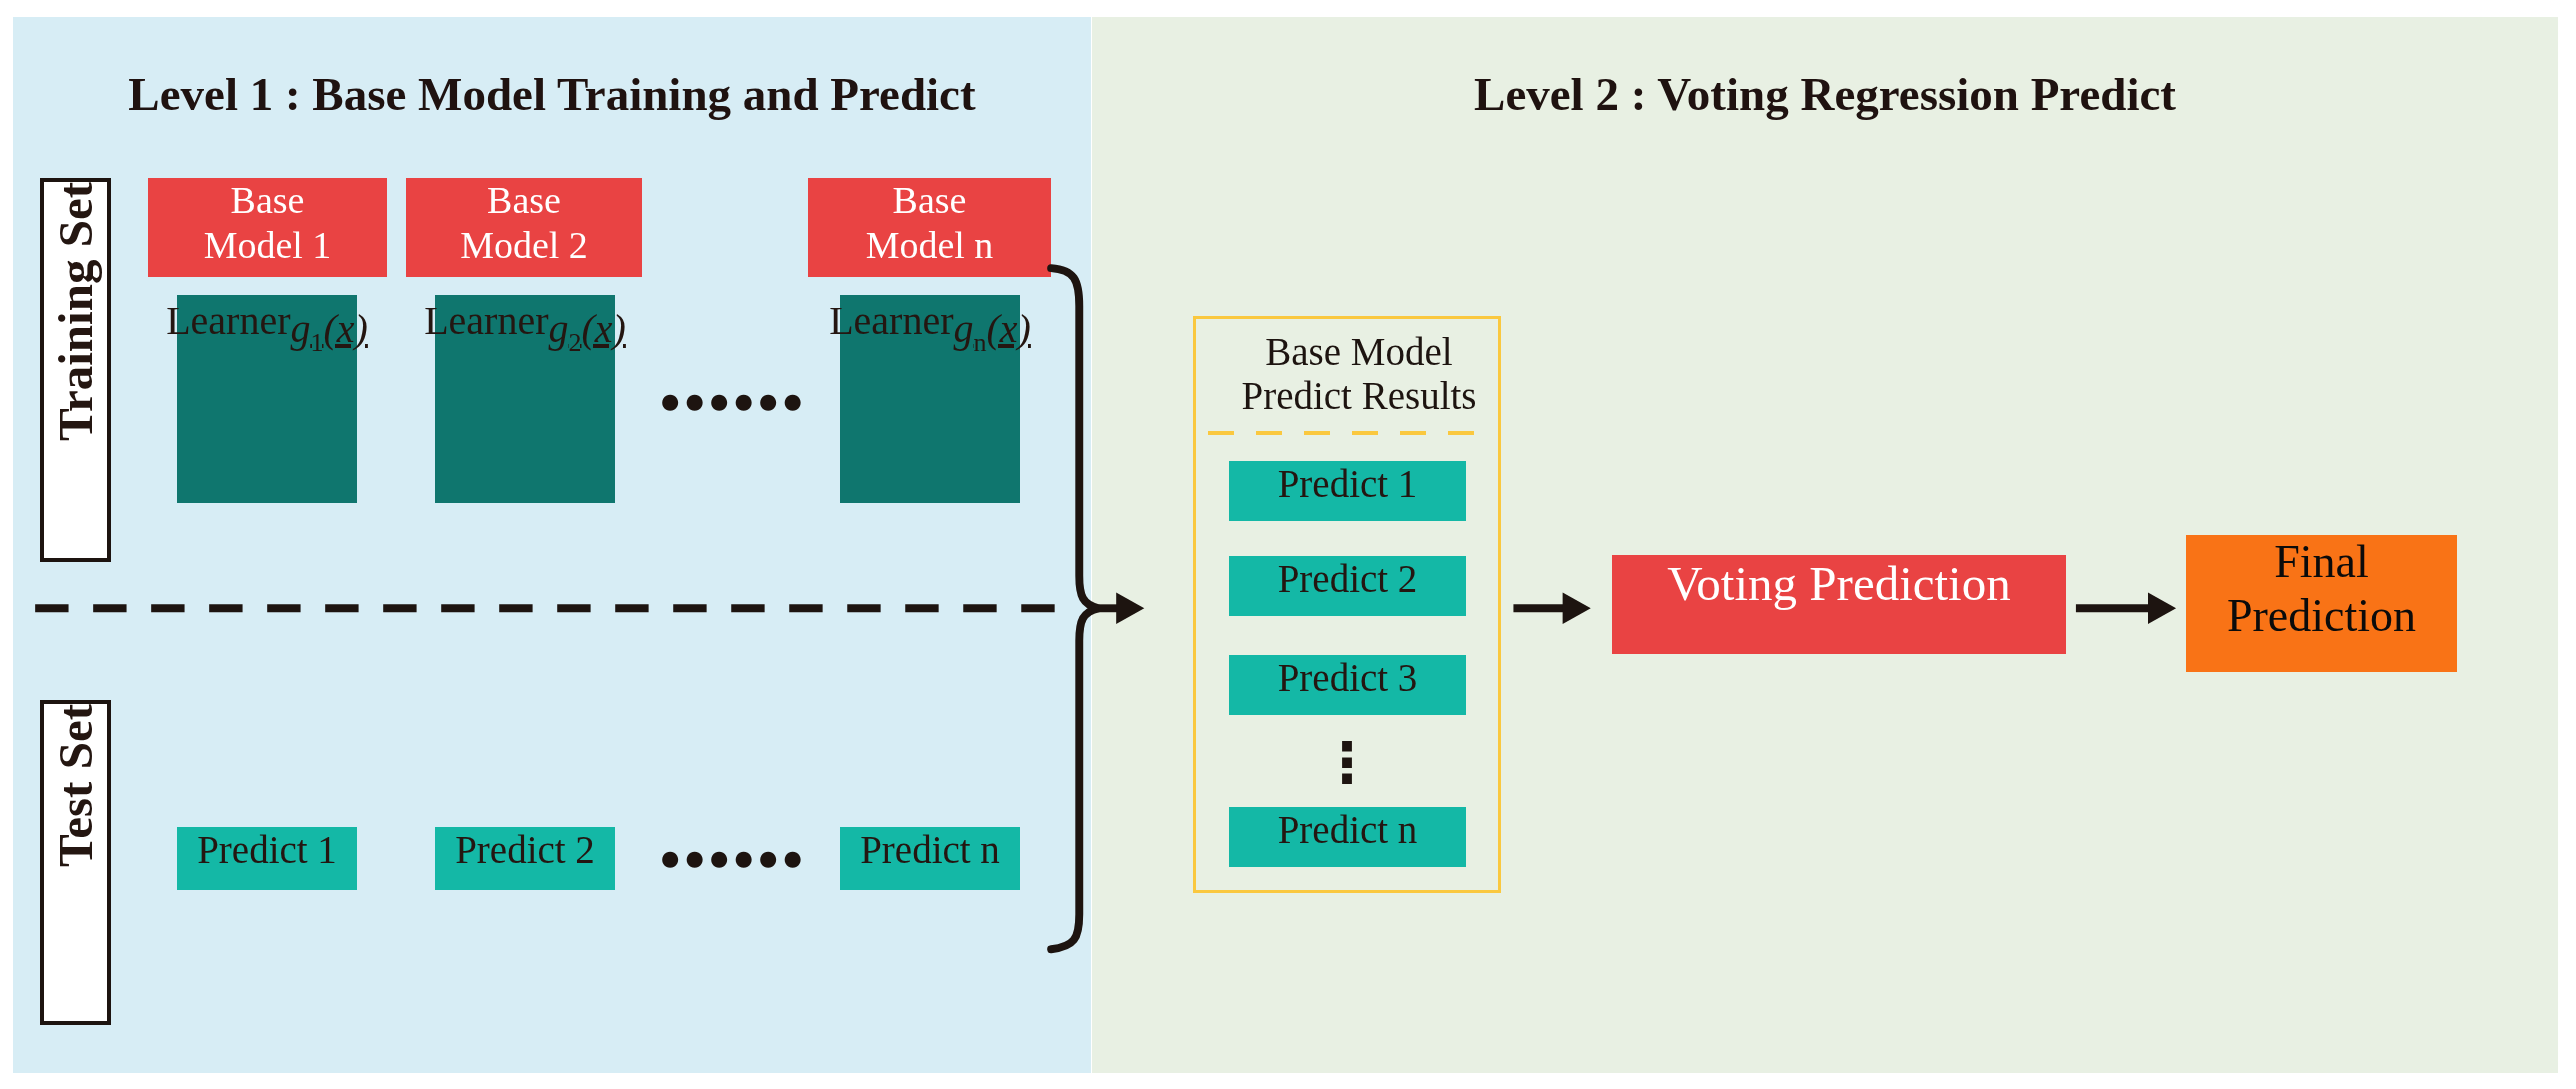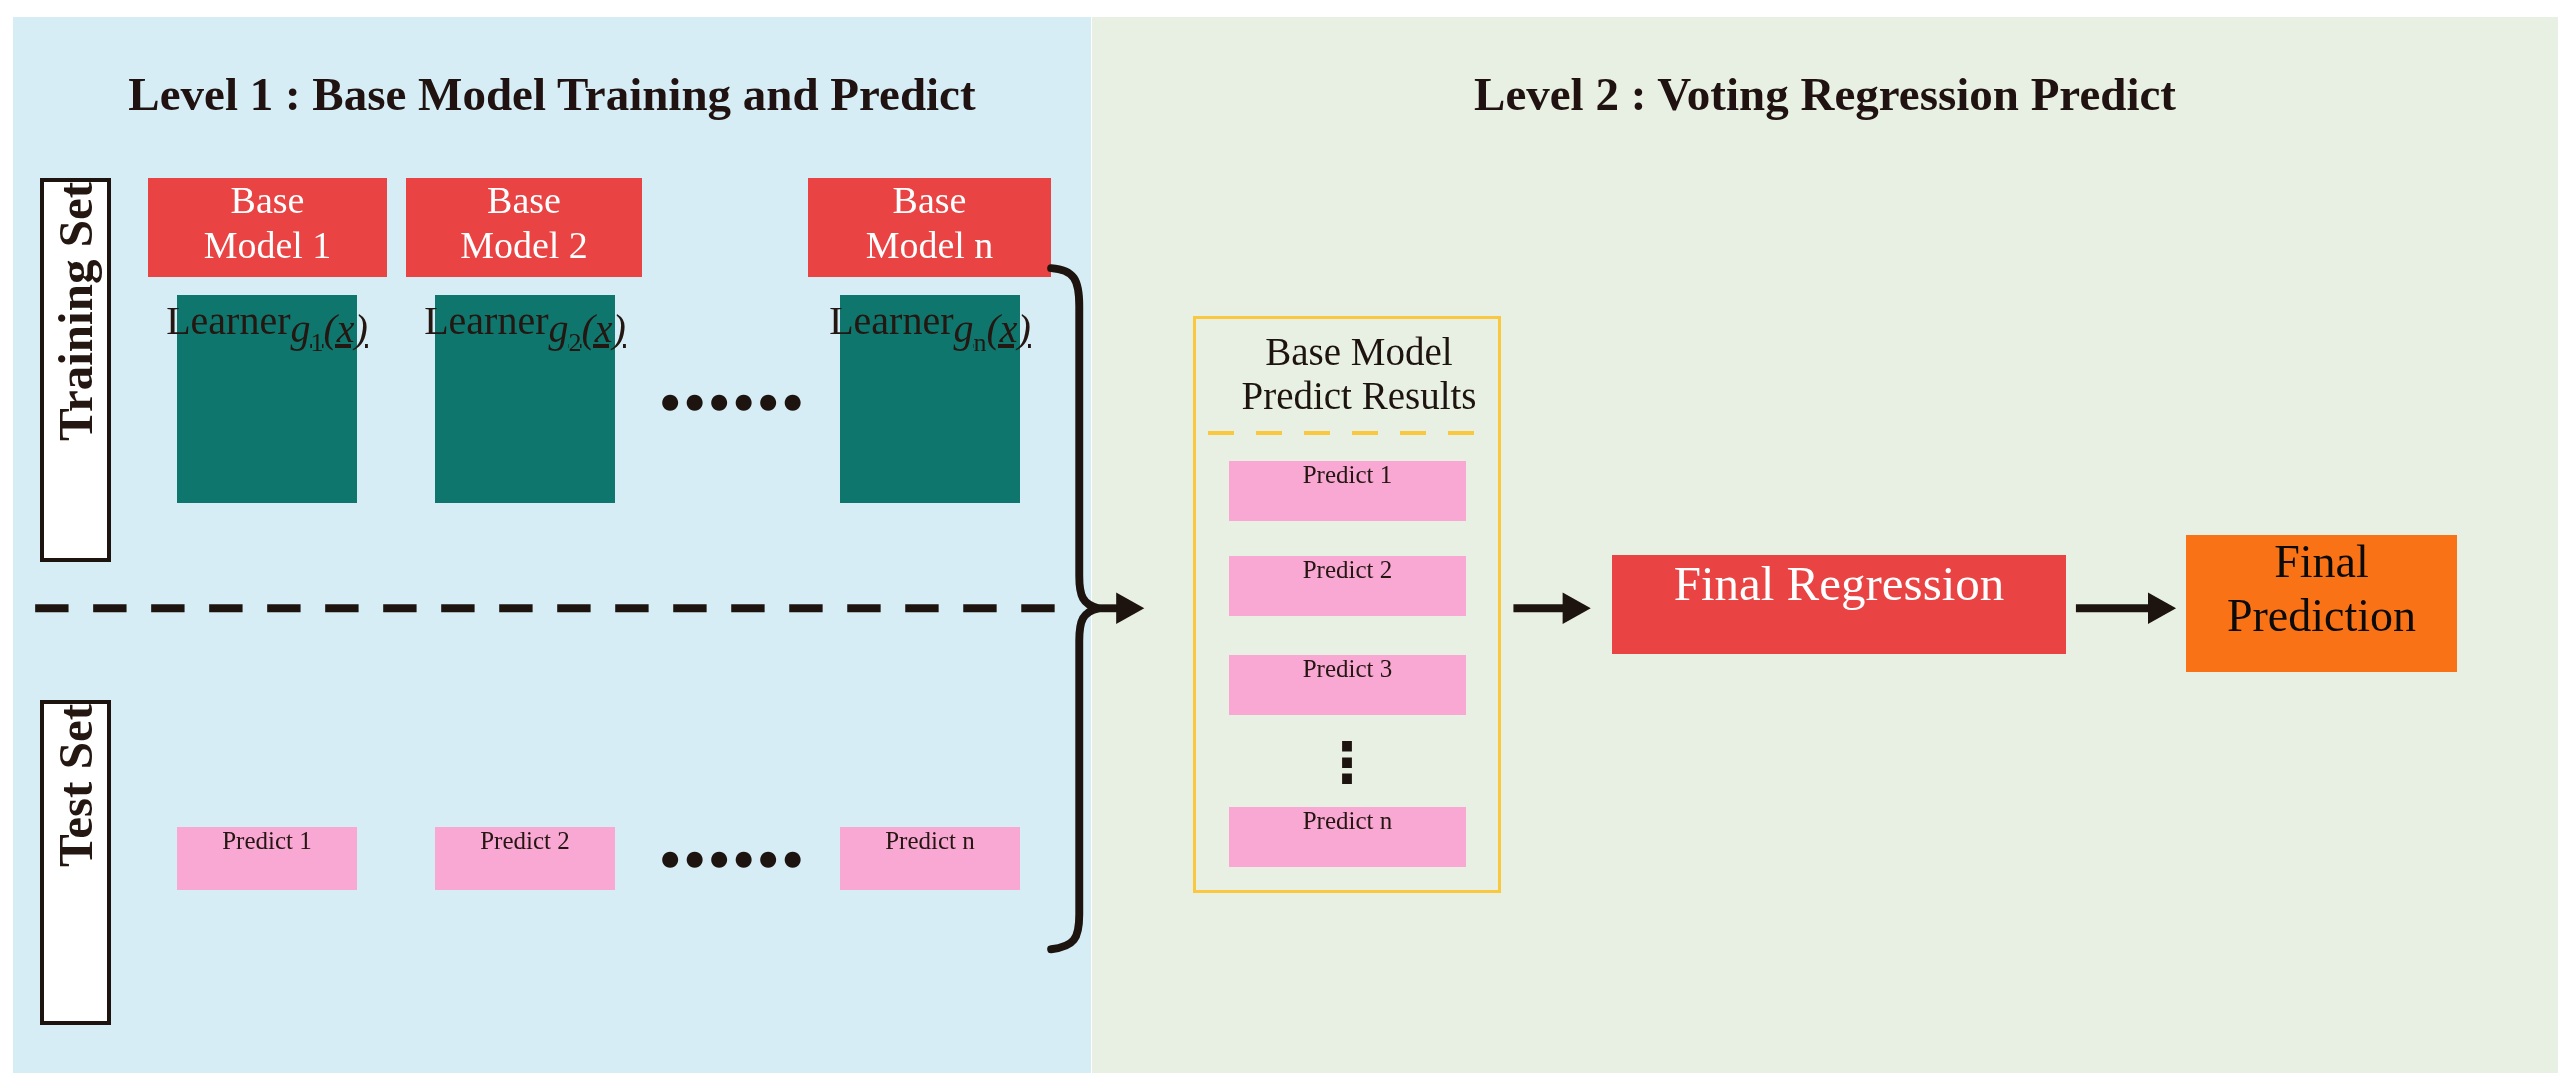--- a/index.html
+++ b/index.html
@@ -11,21 +11,21 @@
   .level-title{position:absolute;top:67px;text-align:center;font-weight:bold;font-size:47px;color:#1f1210;}
   #title-level1{left:13px;width:1078px;}
   #title-level2{left:1092px;width:1466px;}
   .box{position:absolute;display:flex;align-items:flex-start;justify-content:center;text-align:center;}
   .set-box{background:#ffffff;border:4.4px solid #1d1410;box-sizing:border-box;}
   .vlabel{writing-mode:vertical-rl;transform:rotate(180deg);font-weight:bold;font-size:49px;color:#241611;white-space:nowrap;}
   .base-model{background:#e94343;color:#ffffff;font-size:38px;line-height:1.18;}
   .learner{background:#0f766e;color:#241611;font-size:40px;line-height:1.3;}
   .formula{font-style:italic;margin-top:8px;text-decoration:underline;}
   .formula sub{font-style:normal;font-size:26px;}
-  .predict-green{background:#f9a8d4;color:#241611;font-size:25px;}
+  .predict-green{background:#14b8a6;color:#241611;font-size:39px;}
   .hdots{position:absolute;display:flex;align-items:center;justify-content:center;
          font-family:"DejaVu Sans",sans-serif;font-size:21px;letter-spacing:6.2px;color:#1d1410;white-space:nowrap;}
   #results-panel{position:absolute;left:1193px;top:316px;width:308px;height:577px;
                  border:3.5px solid #fac83f;box-sizing:border-box;}
   #results-title{position:absolute;left:0;top:10.5px;width:100%;text-align:center;font-size:39px;line-height:1.15;color:#1d1410;padding-left:12px;}
   #results-separator{position:absolute;left:12.3px;top:112px;width:277px;height:4.4px;
                      background:repeating-linear-gradient(90deg,#fac83f 0 26px,rgba(0,0,0,0) 26px 48px);}
   .rp-item{left:33px;width:237px;height:60px;}
   #vdots{position:absolute;left:0;top:411px;width:100%;height:65px;display:flex;align-items:center;justify-content:center;
          font-family:"DejaVu Sans",sans-serif;font-size:56px;font-weight:bold;color:#1d1410;line-height:1;}
@@ -88,21 +88,21 @@
       <span>Predict Results</span>
     </div>
     <div id="results-separator"></div>
     <div class="box predict-green rp-item" style="top:142px;">Predict 1</div>
     <div class="box predict-green rp-item" style="top:237px;">Predict 2</div>
     <div class="box predict-green rp-item" style="top:336px;">Predict 3</div>
     <div id="vdots">⋮</div>
     <div class="box predict-green rp-item" style="top:488px;">Predict n</div>
   </div>
 
-  <div class="box" id="voting-box">Final Regression</div>
+  <div class="box" id="voting-box">Voting Prediction</div>
   <div class="box" id="final-box">
     <span><span>Final</span><br><span>Prediction</span></span>
   </div>
 
   <svg id="connector-layer" viewBox="0 0 2931 1240">
     <line x1="40" y1="692" x2="1205" y2="692" stroke="#1d1410" stroke-width="9" stroke-dasharray="38 28"></line>
     <path d="M 1196 305 C 1222 307 1228 318 1228 348 L 1228 655 C 1228 678 1232 688 1250 692 C 1232 696 1228 706 1228 729 L 1228 1040 C 1228 1068 1222 1077 1196 1080" fill="none" stroke="#1d1410" stroke-width="9" stroke-linecap="round"></path>
     <g>
       <line x1="1250" y1="692" x2="1272" y2="692" stroke="#1d1410" stroke-width="9"></line>
       <polygon points="1270,674 1270,710 1302,692" fill="#1d1410"></polygon>

